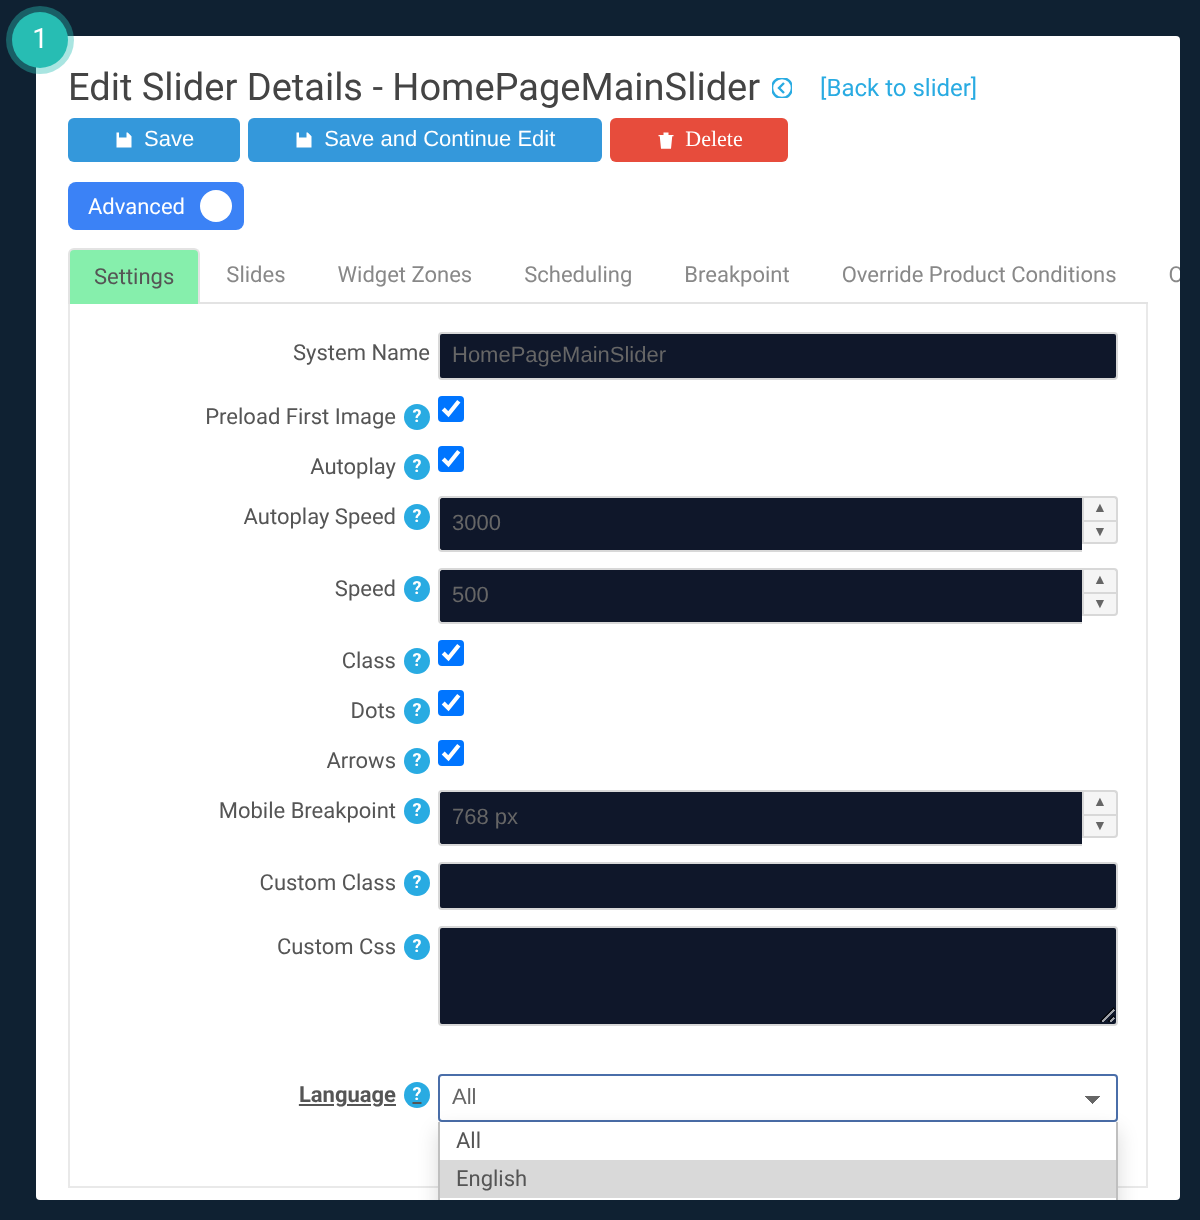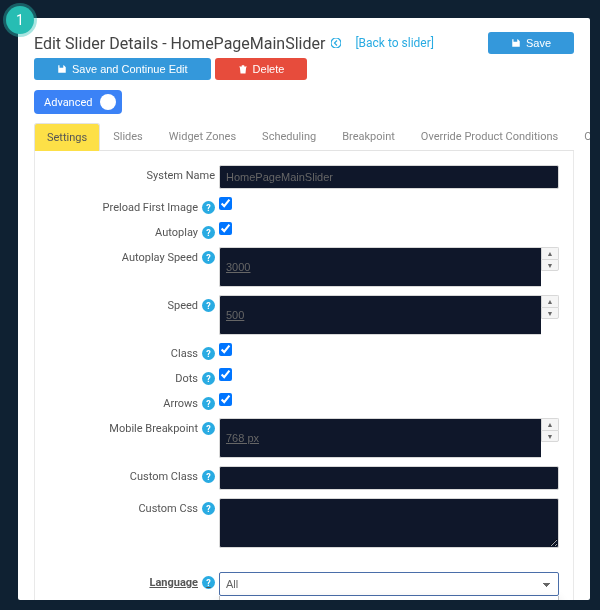--- a/index.html
+++ b/index.html
@@ -18,54 +18,54 @@
     left: 18px;
     top: 18px;
     right: 10px;
     bottom: 10px;
     background: #fff;
     border-radius: 2px;
     padding: 14px 16px;
     overflow: hidden;
   }
   .header-row { display: flex; align-items: center; flex-wrap: wrap; gap: 4px; margin-bottom: 10px; }
-  .title { font-size: 16px; font-weight: 400; color: #444; white-space: nowrap; }
+  .title { font-size: 19px; font-weight: 400; color: #444; white-space: nowrap; }
   .back-link { color: #29abe2; font-size: 12px; margin-left: 2px; cursor: pointer; display: inline-flex; align-items: center; gap: 14px;}
   .spacer { flex: 1; }
   .btn { display: inline-flex; align-items: center; gap: 5px; border: none; border-radius: 3px; padding: 5px 23px; font-size: 11px; cursor: pointer; color: #fff; }
   .btn-blue { background: #3498db; }
-  .btn-red  { background: #e74c3c; }
+  .btn-red  { background: #e74c3c; font-family: Liberation Serif, serif; }
   .btn svg { width: 10px; height: 10px; fill: #fff; }
 
   .advanced-toggle {
     display: inline-flex; align-items: center; background: #3b82f6; color:#fff;
     padding: 4px 6px 4px 10px; border-radius: 4px; font-size: 11px; gap:8px;
     margin-bottom: 8px; cursor: pointer;
   }
   .switch { width: 16px; height: 16px; background: #fff; border-radius: 50%; position: relative; }
   .switch::before { content:""; position:absolute; left:-6px; top:3px; width:6px; height:10px; }
 
   .tabs { display:flex; border-bottom: 1px solid #e3e3e3; gap: 0; font-size: 11px; color:#888; }
   .tab { padding: 7px 12px; cursor:pointer; border:1px solid transparent; border-bottom:none; white-space: nowrap;}
-  .tab.active { color:#555; border-color:#e3e3e3; background:#fde047; border-radius: 3px 3px 0 0; position:relative; top:1px;text-align:right; }
+  .tab.active { color:#555; border-color:#e3e3e3; background:#86efac; border-radius: 3px 3px 0 0; position:relative; top:1px;text-align:right; }
 
   .tab-body { border:1px solid #e9e9e9; border-top:none; padding: 14px 14px 24px 14px; }
 
   .form-row { display:flex; align-items:flex-start; margin-bottom: 8px; }
   .form-label { width: 170px; text-align:right; padding-right: 4px; font-size: 11px; color:#555; font-weight:600; display:flex; justify-content:flex-end; align-items:center; gap:4px; padding-top:4px;}
   .form-label.normal { font-weight: 400; }
   .help { width:13px; height:13px; border-radius:50%; background:#29abe2; color:#fff; font-size:9px; display:inline-flex; align-items:center; justify-content:center; cursor:help; font-weight:700;}
   .form-field { flex:1; display:flex; align-items:center; }
   .text-input, .num-input, .select-input, .textarea-input {
     border: 1px solid #d8d8d8; border-radius: 2px; background:#0f172a; font-size:11px;
     padding: 4px 6px; width: 100%; color:#666;
   }
   .text-input { height: 24px; }
   .num-wrap { display:flex; width: 100%; }
-  .num-input { height: 40px; border-right:none; border-radius: 2px 0 0 2px; text-decoration: underline; }
+  .num-input { height: 28px; border-right:none; border-radius: 2px 0 0 2px; }
   .spin { display:flex; flex-direction:column; }
   .spin button { width:18px; height:12px; border:1px solid #d8d8d8; background:#f5f5f5; font-size:7px; line-height:1; padding:0; cursor:pointer; color:#666;}
   .spin button:first-child { border-radius: 0 2px 0 0; border-bottom:none; }
   .spin button:last-child { border-radius: 0 0 2px 0; }
   .checkbox { width:13px; height:13px; }
   .textarea-input { height: 50px; resize: vertical; }
 
   .lang-row { position: relative; margin-top: 24px; }
   .lang-row .form-label { font-weight:700;text-decoration:underline; }
   .select-input { height: 24px; border: 1px solid #4a6ea9; appearance:none; background:

